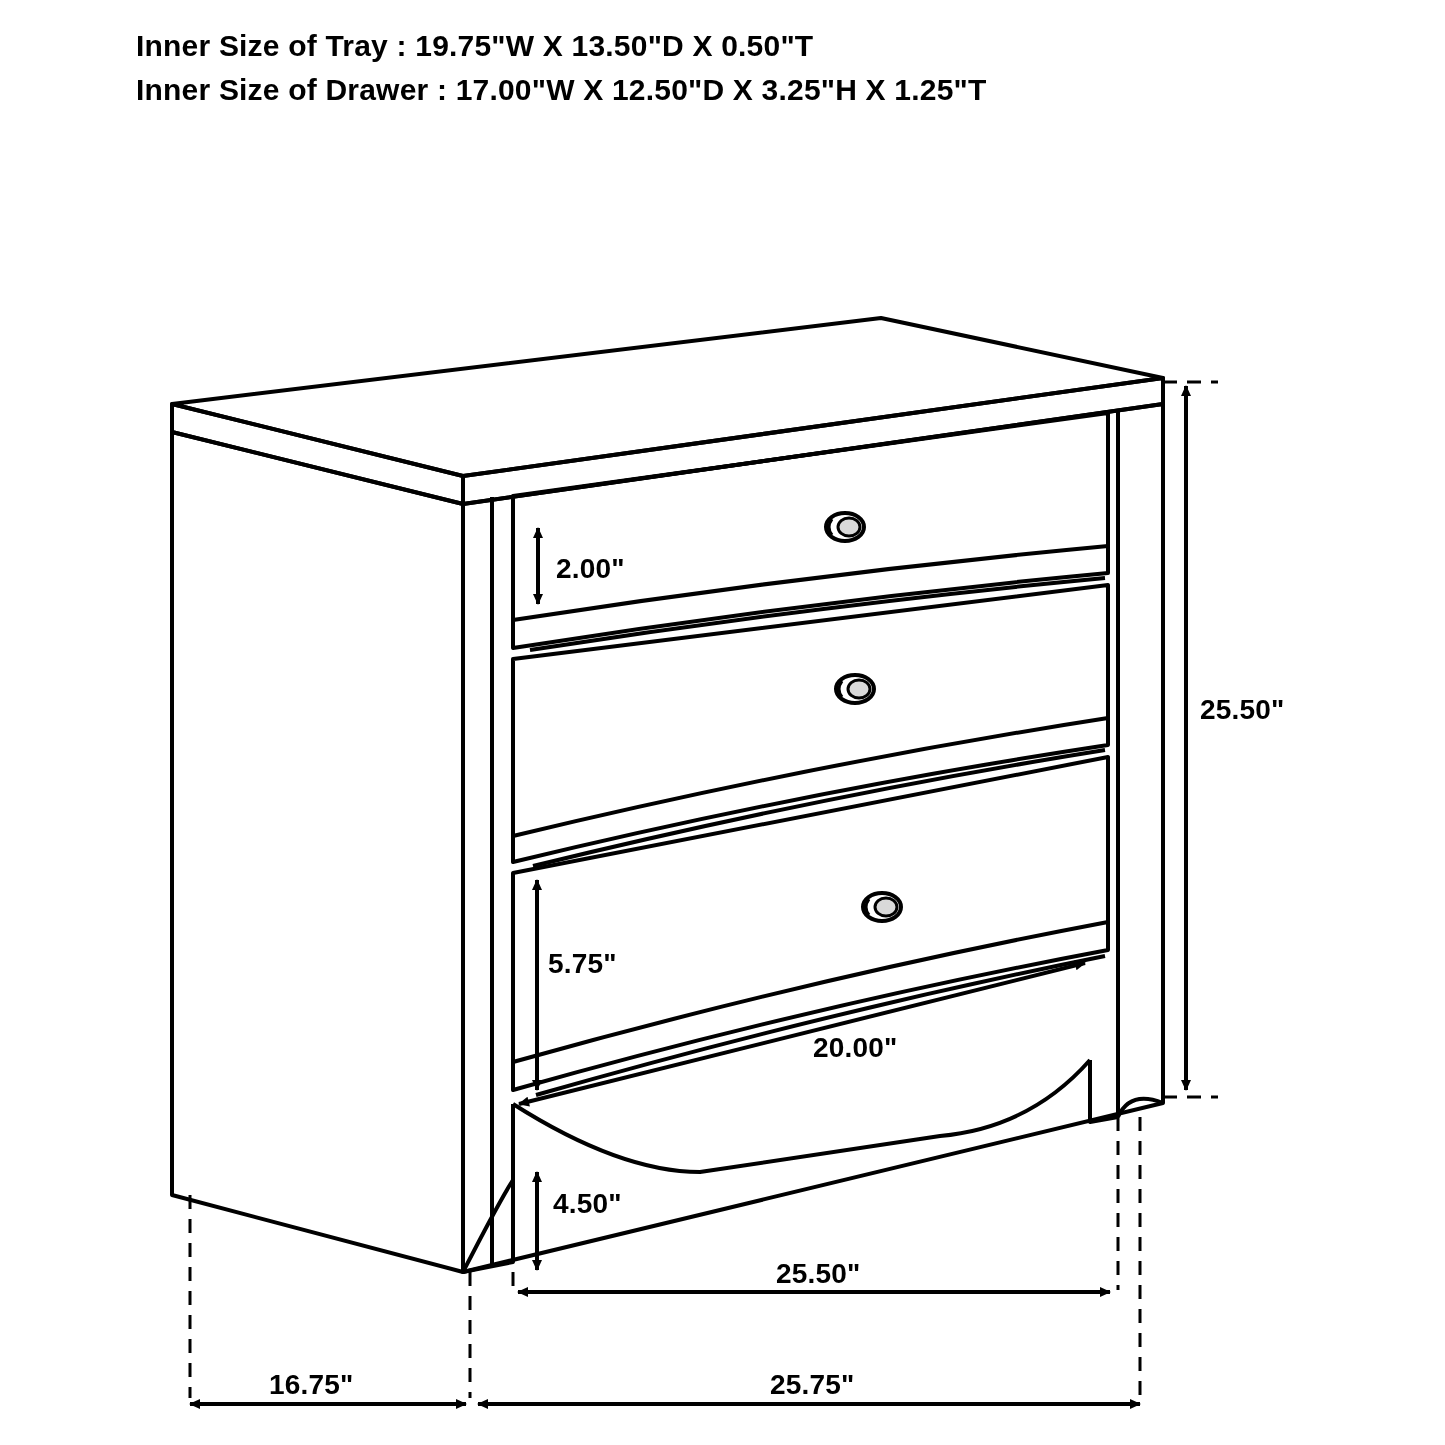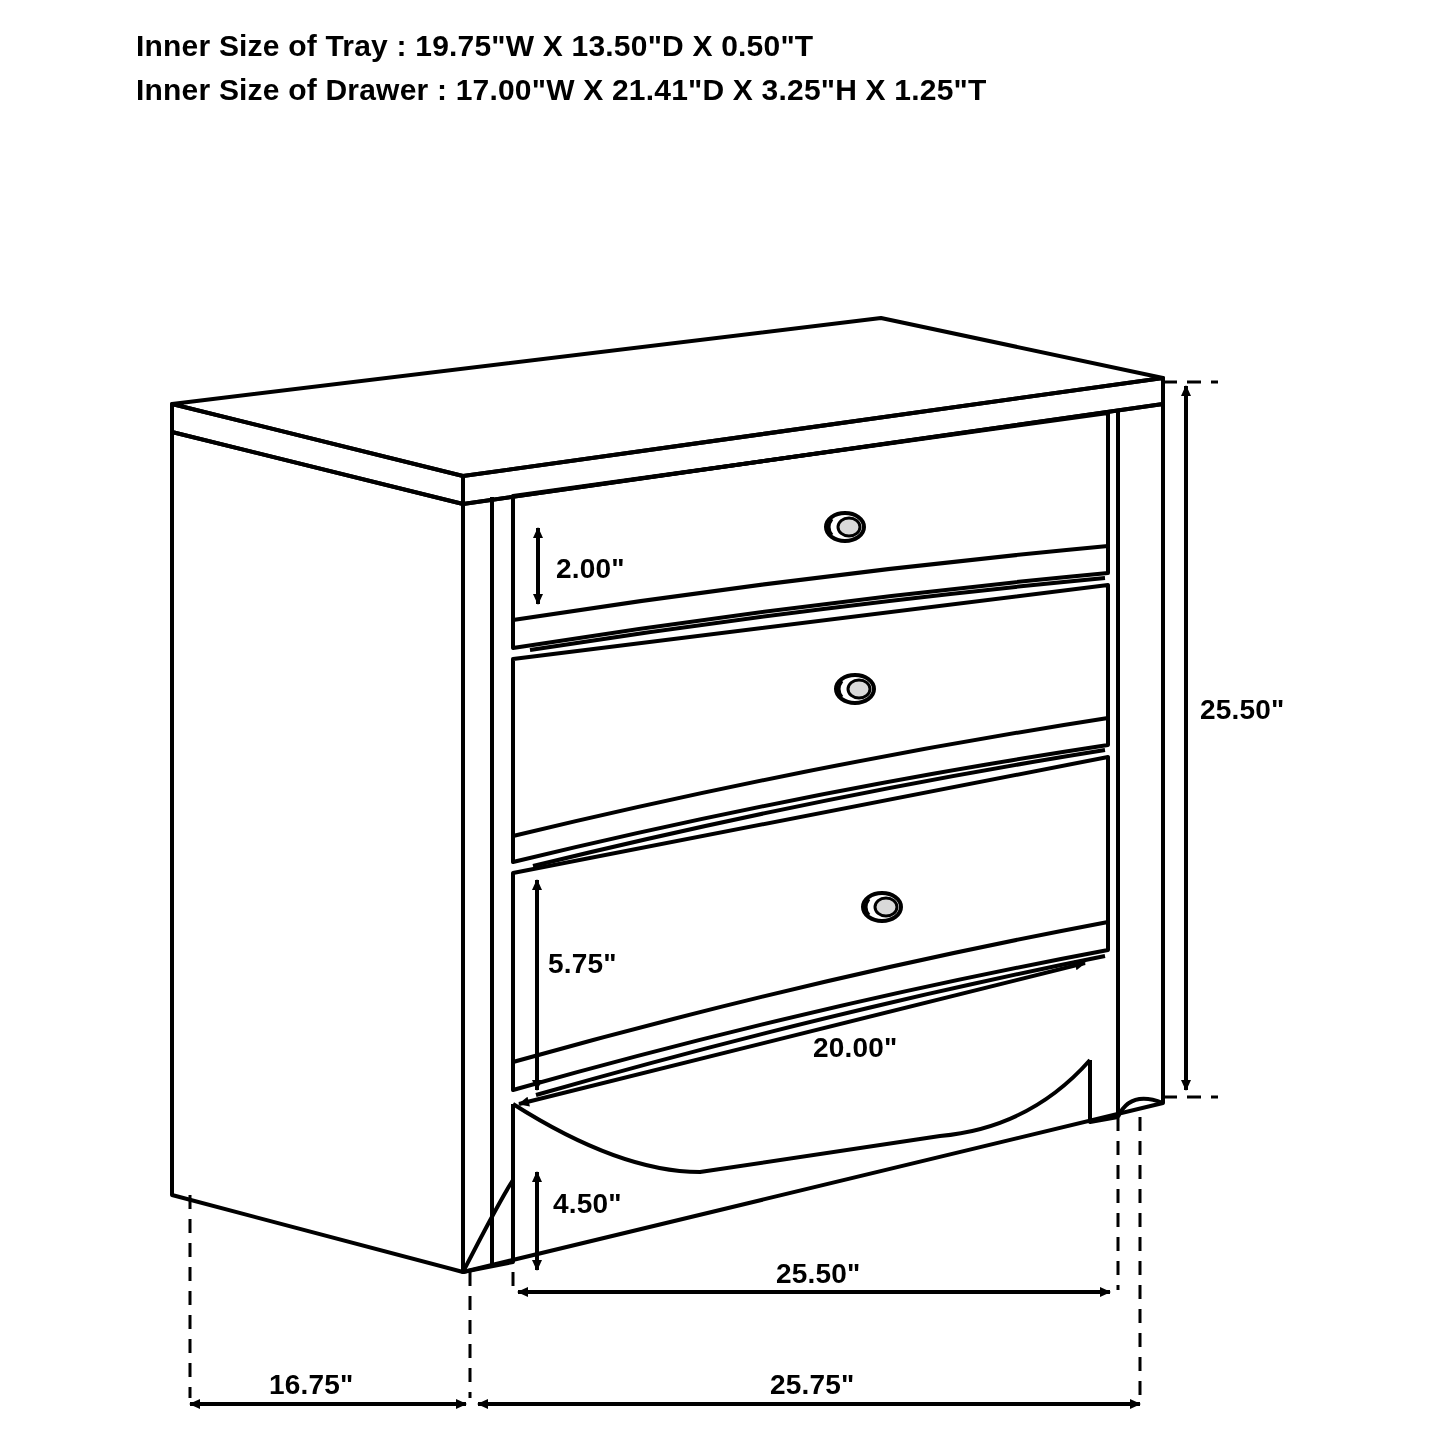--- a/index.html
+++ b/index.html
@@ -55,21 +55,21 @@
   .lbl-1675 { left: 269px; top: 1369px; }
   .lbl-2575 { left: 770px; top: 1369px; }
 </style>
 </head>
 <body>
 
 <div id="page">
 
   <div class="spec-block">
     <span class="spec-line">Inner Size of Tray : 19.75"W X 13.50"D X 0.50"T</span>
-    <span class="spec-line">Inner Size of Drawer : 17.00"W X 21.41"D X 3.25"H X 1.25"T</span>
+    <span class="spec-line">Inner Size of Drawer : 17.00"W X 12.50"D X 3.25"H X 1.25"T</span>
   </div>
 
   <svg class="drawing" viewBox="0 0 1445 1445">
     <defs>
       <marker id="arrHead" markerWidth="12" markerHeight="12" refX="10" refY="5" orient="auto" markerUnits="userSpaceOnUse">
         <path d="M0,0 L11,5 L0,10 z" fill="#000"></path>
       </marker>
       <marker id="arrTail" markerWidth="12" markerHeight="12" refX="1" refY="5" orient="auto" markerUnits="userSpaceOnUse">
         <path d="M11,0 L0,5 L11,10 z" fill="#000"></path>
       </marker>

